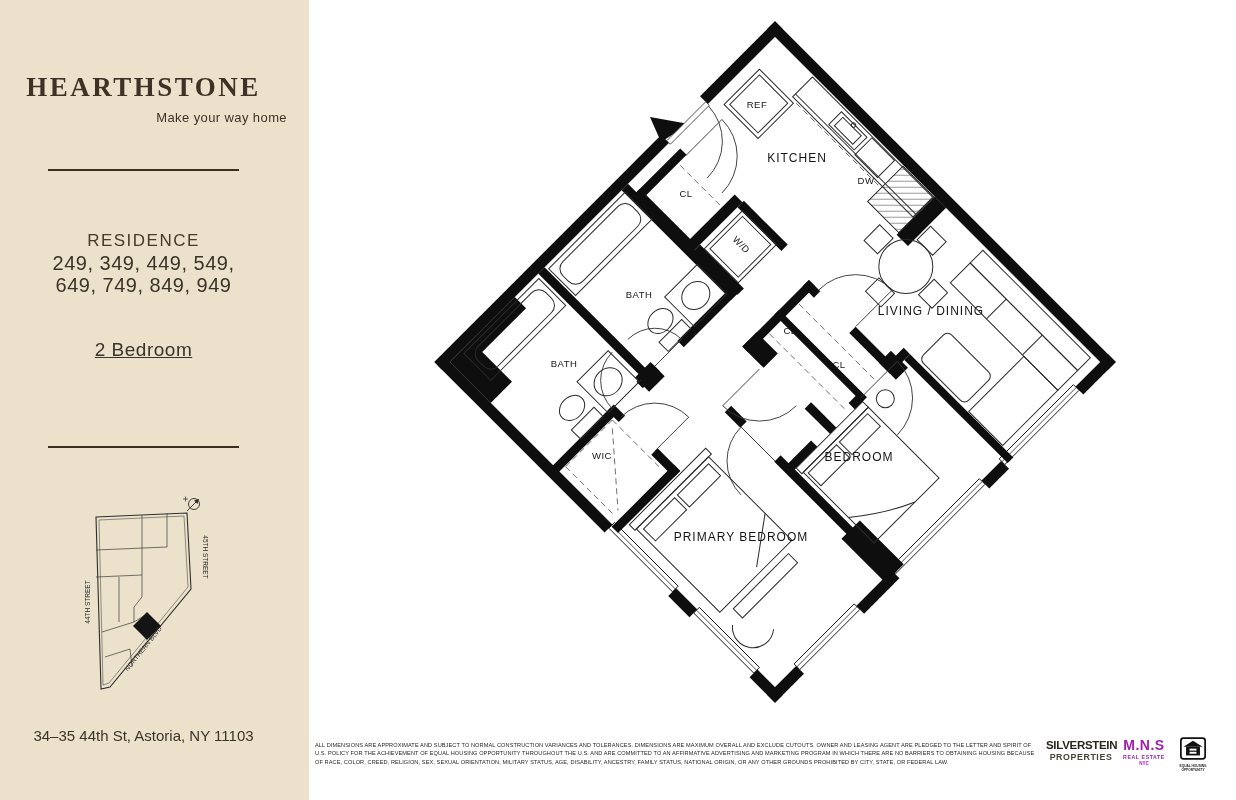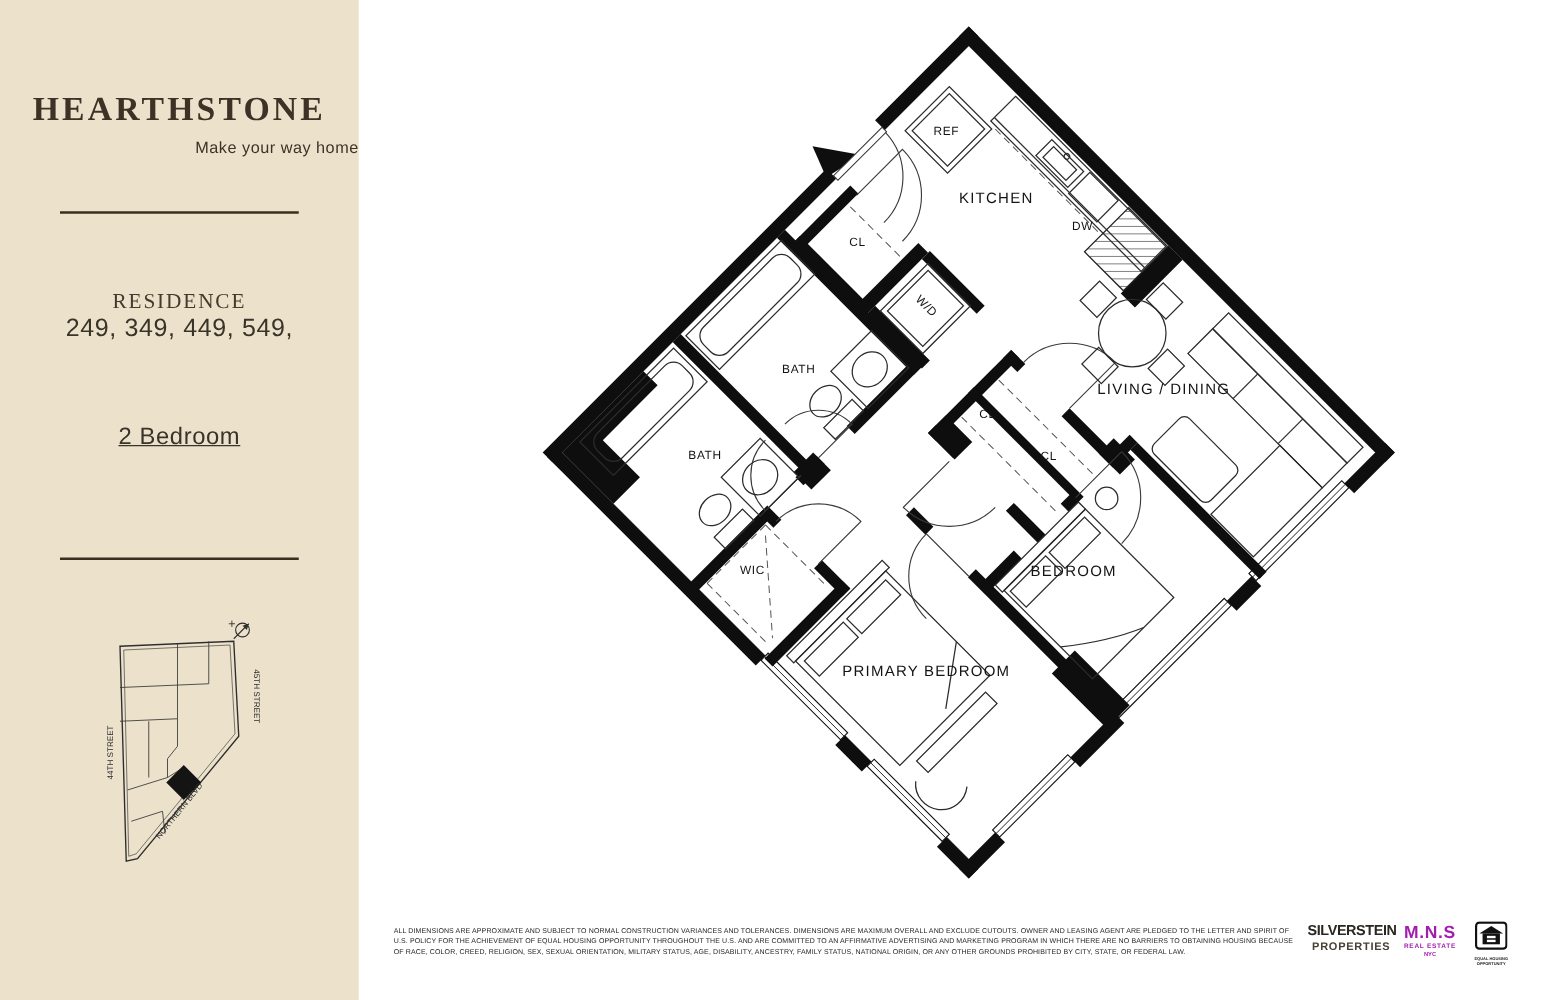--- a/index.html
+++ b/index.html
@@ -1,28 +1,28 @@
 <!DOCTYPE html>
 <html><head>
 <meta charset="utf-8">
 <style>
   html,body{margin:0;padding:0;background:#fff;}
   #page{position:relative;width:1236px;height:800px;background:#fff;overflow:hidden;
         font-family:"Liberation Sans",sans-serif;color:#383125;}
   
-  #sidebar{position:absolute;left:0;top:0;width:287px;height:800px;background:#ece2cc;}
+  #sidebar{position:absolute;left:0;top:0;width:287px;height:800px;background:#ece2cc;padding-left:22px;}
   .brand{position:absolute;left:0;top:72px;width:287px;text-align:center;
          font-family:"Liberation Serif",serif;font-size:27px;letter-spacing:2.5px;
          color:#3e3226;font-weight:600;}
   .tagline{position:absolute;left:0;top:110px;width:287px;text-align:right;
            font-size:13px;color:#3e3226;letter-spacing:0.4px;}
   .rule{position:absolute;left:48px;width:191px;height:0;border-top:2px solid #3a2f1f;}
   #rule1{top:169px;} #rule2{top:446px;}
   .residence-label{position:absolute;left:0;top:231px;width:287px;text-align:center;
-           font-family:Liberation Serif, serif;font-size:17px;letter-spacing:1.5px;color:#453a2b;}
+           font-family:Liberation Sans, sans-serif;font-size:17px;letter-spacing:1.5px;color:#453a2b;}
   .res-line{position:absolute;left:0;width:287px;text-align:center;font-size:20px;color:#3a332a;letter-spacing:0.5px;}
   #resnum1{top:252px;} #resnum2{top:274px;}
   #floors{top:306px;font-size:19px;} #beds{top:339px;font-size:19px;text-decoration:underline;} #baths{top:372px;font-size:19px;}
   .addr{position:absolute;left:0;top:727px;width:287px;text-align:center;font-size:15px;color:#3a332a;}
   .web{position:absolute;left:0;top:748px;width:287px;text-align:center;font-size:15px;color:#3a332a;}
   
   #sitemap{position:absolute;left:72px;top:482px;}
   #sitemap text{font-family:"Liberation Sans",sans-serif;fill:#2c2c2c;}
   
   #plan-svg{position:absolute;left:0;top:0;}
@@ -52,20 +52,21 @@
 <body>
 
 <div id="page">
 
   <div id="sidebar">
     <div class="brand">HEARTHSTONE</div>
     <div class="tagline">Make your way home</div>
     <div class="rule" id="rule1"></div>
     <div class="residence-label">RESIDENCE</div>
     <div class="res-line" id="resnum1">249, 349, 449, 549,</div>
+    <div class="res-line" id="resnum2">649, 749, 849, 949</div>
     <div class="res-line" id="beds">2 Bedroom</div>
     <div class="rule" id="rule2"></div>
 
     <svg id="sitemap" width="150" height="225" viewBox="0 0 150 225">
       <g fill="none" stroke="#2e2e2e" stroke-width="1.1">
         <path d="M24,35 L115,31 L119,107 L38,205 L29,207 Z"></path>
         <path d="M27,38 L112,34 L116,105 L37,201 L31,203 Z" stroke-width="0.5"></path>
       </g>
       <g fill="none" stroke="#3a3a3a" stroke-width="0.7">
         <line x1="70" y1="33" x2="70" y2="93"></line>
@@ -83,20 +84,21 @@
         <line x1="115" y1="29" x2="127" y2="17"></line>
         <polygon points="127,17 122,18.5 125.5,22" fill="#2e2e2e" stroke="none"></polygon>
         <line x1="113.5" y1="14.5" x2="113.5" y2="19.5" stroke-width="0.7"></line>
         <line x1="111" y1="17" x2="116" y2="17" stroke-width="0.7"></line>
       </g>
       <text x="18" y="120" font-size="6.5" transform="rotate(-90 18 120)" text-anchor="middle">44TH STREET</text>
       <text x="131" y="75" font-size="6.5" transform="rotate(90 131 75)" text-anchor="middle">45TH STREET</text>
       <text x="73" y="168" font-size="6.5" transform="rotate(-51 73 168)" text-anchor="middle">NORTHERN BLVD</text>
     </svg>
 
+    <div class="addr">34–35 44th St, Astoria, NY 11103</div>
   </div>
 
   <svg id="plan-svg" width="1236" height="800" viewBox="0 0 1236 800">
     <defs>
       <pattern id="hatch" width="6" height="6" patternUnits="userSpaceOnUse" patternTransform="rotate(45)">
         <line x1="0" y1="0" x2="0" y2="6" stroke="#333" stroke-width="1"></line>
       </pattern>
     </defs>
 
     <polygon points="650,117 689,124 661,142" fill="#0e0e0e"></polygon>

